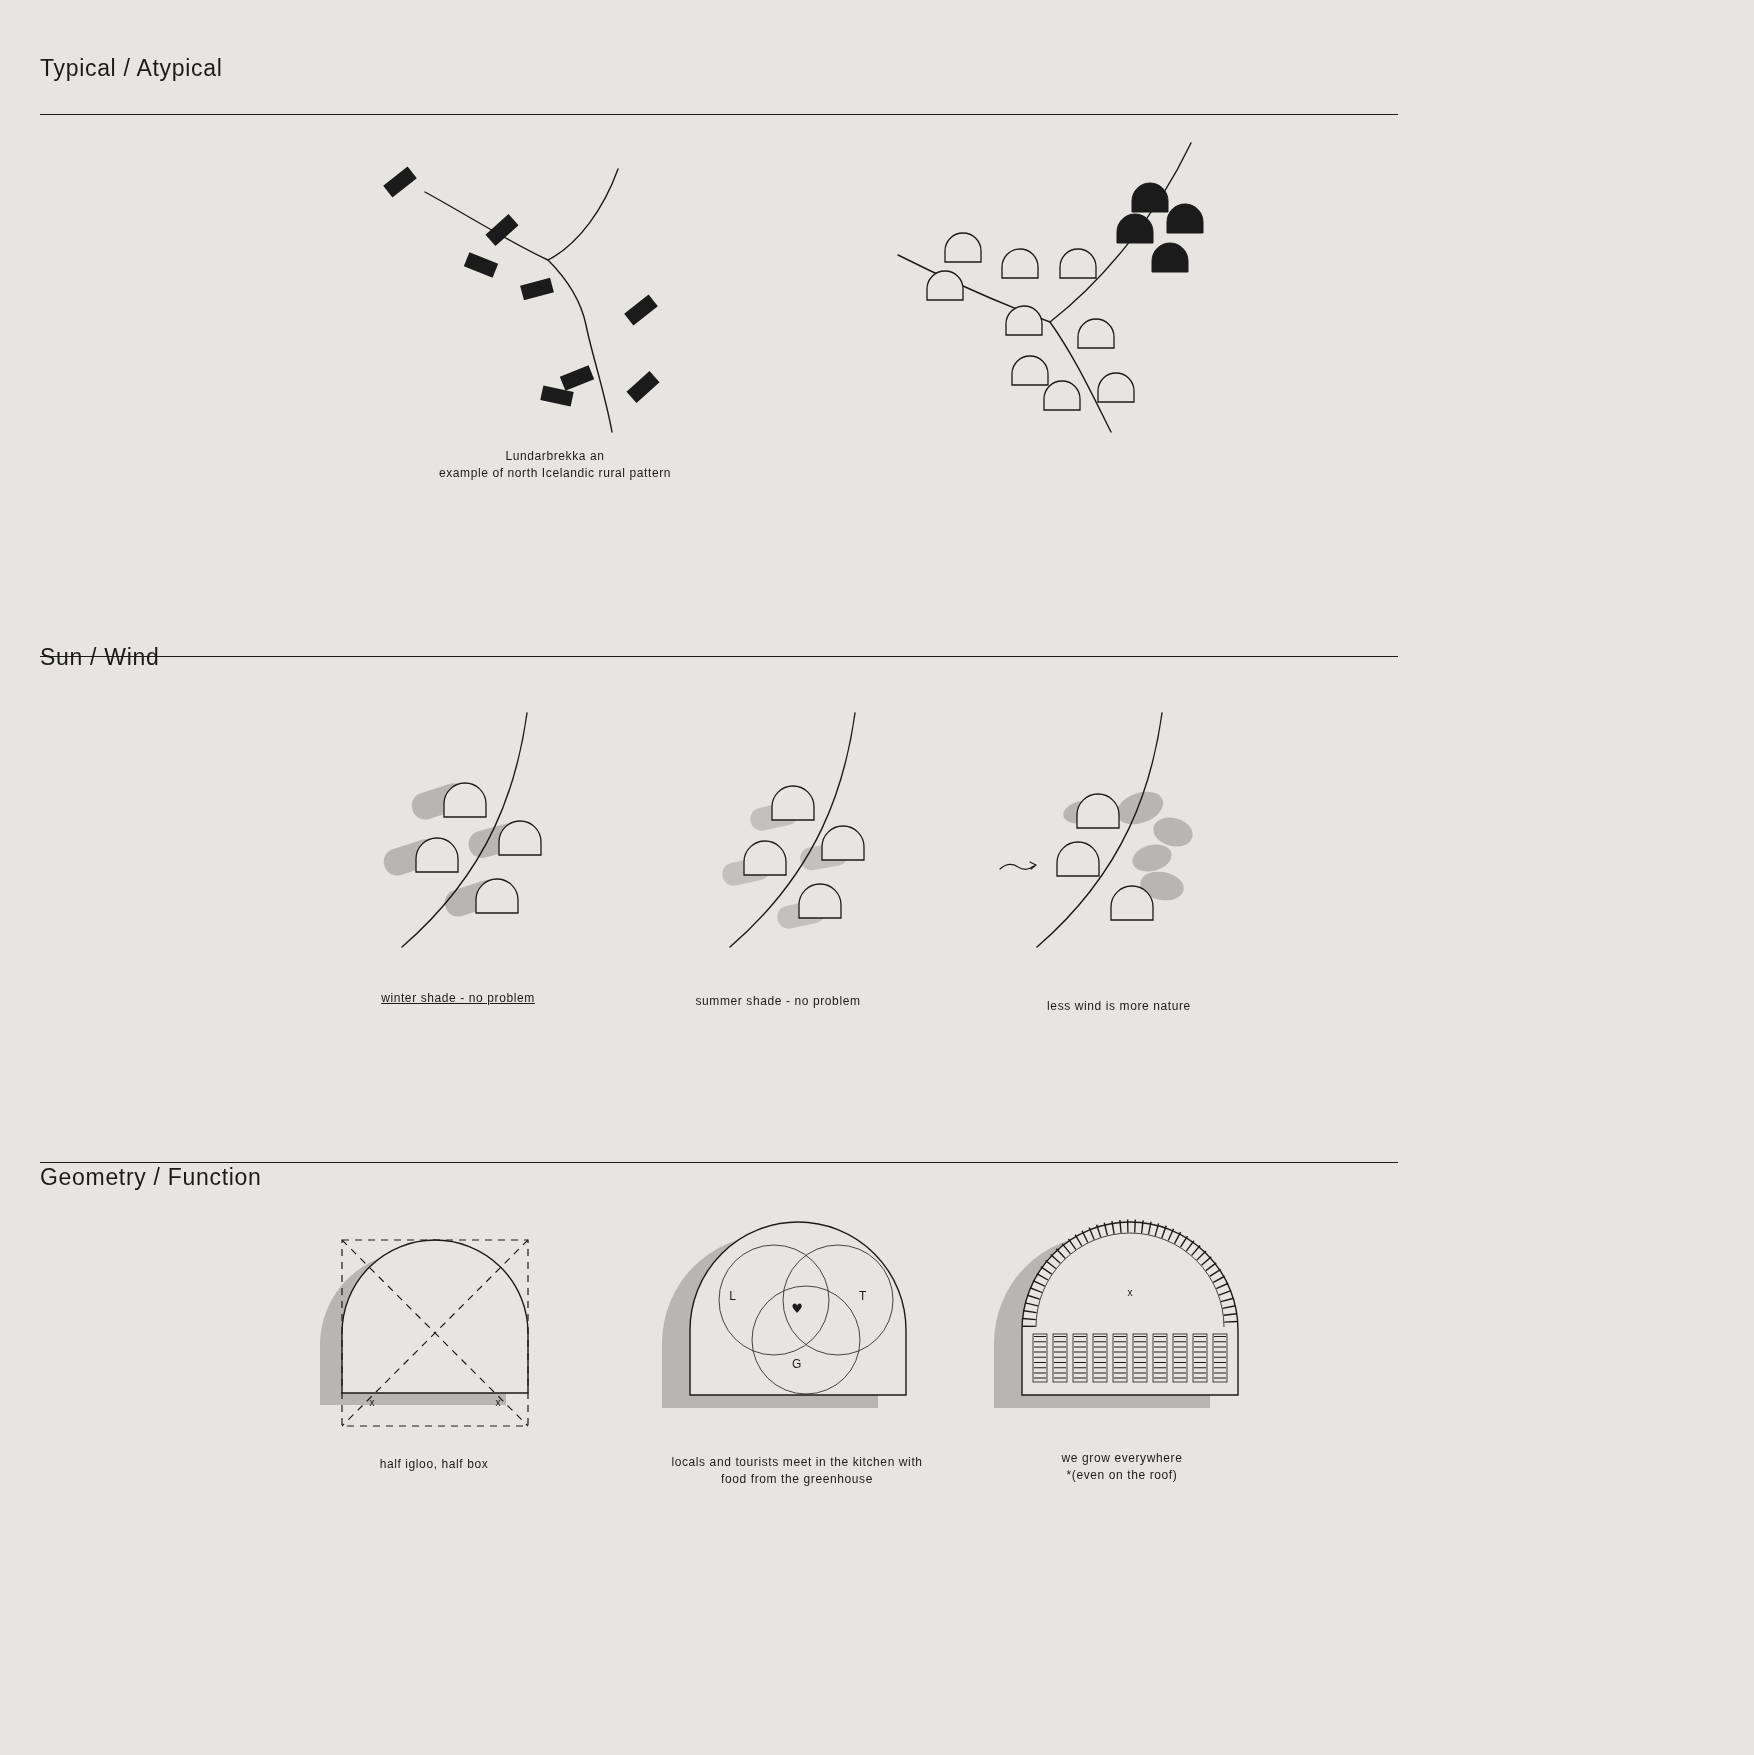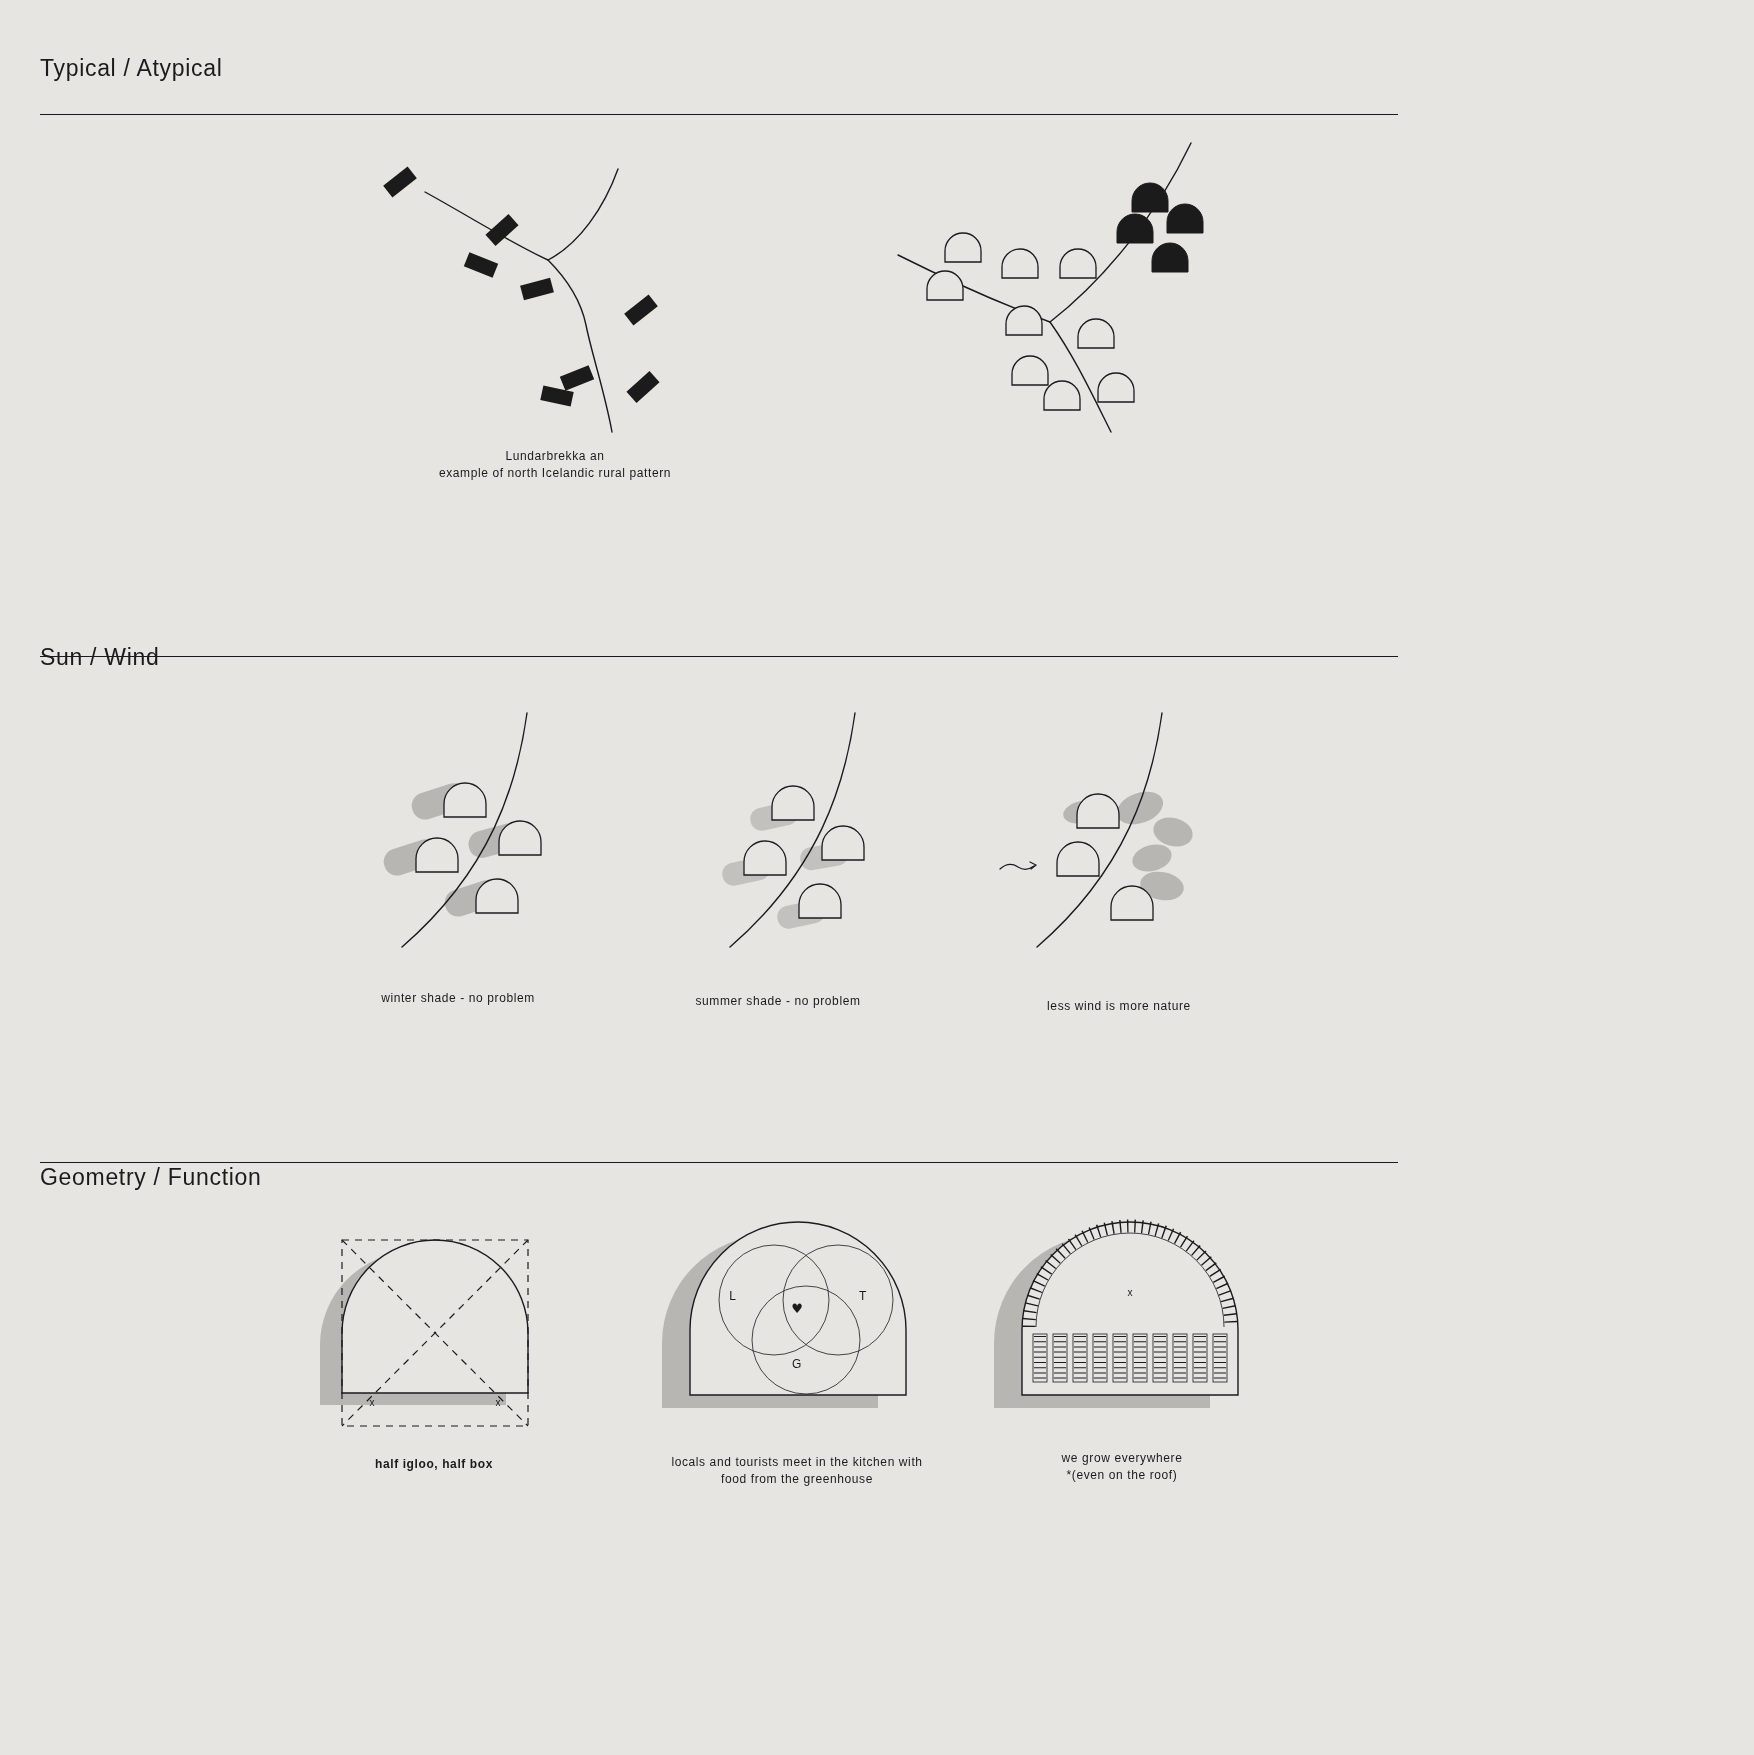--- a/index.html
+++ b/index.html
@@ -148,21 +148,21 @@
           <path class="arch" d="M-21,0 v-13 a21,21 0 0 1 42,0 v13 z"></path>
         </g>
       <g transform="translate(170,155)">
           <path class="arch" d="M-21,0 v-13 a21,21 0 0 1 42,0 v13 z"></path>
         </g>
       <g transform="translate(147,213)">
           <path class="arch" d="M-21,0 v-13 a21,21 0 0 1 42,0 v13 z"></path>
         </g>
     </svg>
   </div>
-  <div class="caption" style="left:258px; top:990px; width:400px;">winter shade - no problem</div>
+  <div class="caption" style="left:258px; top:990px; width:400px;text-decoration:underline;">winter shade - no problem</div>
 
   <div class="fig" style="left:680px; top:700px;">
     <svg width="330" height="330" viewBox="0 0 330 330">
       <g transform="translate(94,116) rotate(-12)">
           <rect class="shadow-light" x="-24" y="-11" width="48" height="23" rx="11"></rect>
         </g>
       <g transform="translate(66,171) rotate(-12)">
           <rect class="shadow-light" x="-24" y="-11" width="48" height="23" rx="11"></rect>
         </g>
       <g transform="translate(144,156) rotate(-10)">
@@ -223,21 +223,21 @@
     <svg width="280" height="285" viewBox="0 0 280 285">
       <path class="shadow" d="M32,165 V105 A93,93 0 0 1 218,105 V165 Z" transform="translate(-22,12)"></path>
       <path class="arch-big" d="M32,165 V105 A93,93 0 0 1 218,105 V165 Z"></path>
       <rect class="dashed" x="32" y="12" width="186" height="186"></rect>
       <path class="dashed" d="M32,12 L218,198"></path>
       <path class="dashed" d="M218,12 L32,198"></path>
       <text class="svg-mark" x="62" y="178" text-anchor="middle">x</text>
       <text class="svg-mark" x="188" y="178" text-anchor="middle">x</text>
     </svg>
   </div>
-  <div class="caption" style="left:234px; top:1456px; width:400px;font-weight:bold;">half igloo, half box</div>
+  <div class="caption" style="left:234px; top:1456px; width:400px;">half igloo, half box</div>
 
   <div class="fig" style="left:660px; top:1212px;">
     <svg width="280" height="290" viewBox="0 0 280 290">
       <path class="shadow" d="M30,183 V118 A108,108 0 0 1 246,118 V183 Z" transform="translate(-28,13)"></path>
       <path class="arch-big" d="M30,183 V118 A108,108 0 0 1 246,118 V183 Z"></path>
       <circle class="hair" cx="114" cy="88" r="55"></circle>
       <circle class="hair" cx="178" cy="88" r="55"></circle>
       <circle class="hair" cx="146" cy="128" r="54"></circle>
       <text class="svg-label" x="73" y="88" text-anchor="middle">L</text>
       <text class="svg-label" x="203" y="88" text-anchor="middle">T</text>

